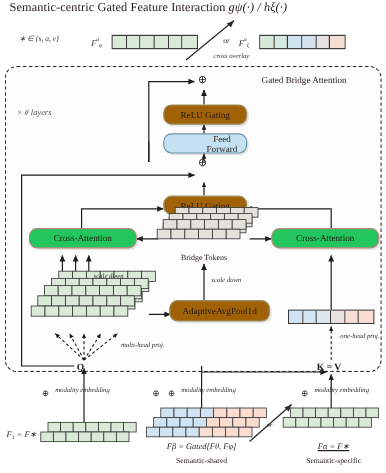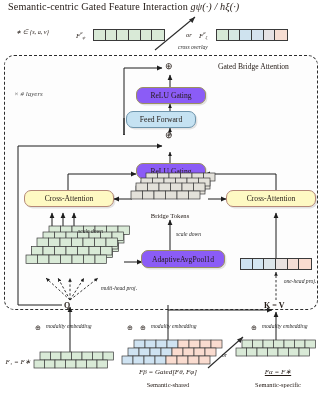--- a/index.html
+++ b/index.html
@@ -21,23 +21,23 @@
   .strip span:last-child{border-right:none;}
 
   .dashbox{left:4px;top:55px;width:314px;height:255px;border:1.4px dashed #2b2b2b;
            border-radius:10px;box-sizing:border-box;background:#fdfdfd;}
   .layers{left:14px;top:46px;font-size:7px;font-style:italic;color:#4a4a4a;white-space:nowrap;margin-top:44px;}
   .gba{left:218px;top:62px;font-size:7.6px;white-space:nowrap;}
 
   .box{border:1px solid #5a5a5a;border-radius:7px;display:flex;align-items:center;
        justify-content:center;font-size:7.6px;box-sizing:border-box;text-align:center;
        box-shadow:1.4px 1.4px 0 rgba(0,0,0,.10);}
-  .yellow{background:#8b5cf6;border-color:#9a9060;}
+  .yellow{background:#a16207;border-color:#9a9060;}
   .blue{background:#c5e2f2;border-color:#6e95ac;}
-  .pink{background:#fef9c3;border-color:#b48878;}
+  .pink{background:#22c55e;border-color:#b48878;}
 
   .cap{font-size:6.6px;text-align:center;white-space:nowrap;}
   .ital{font-size:5.6px;font-style:italic;color:#2a2a2a;white-space:nowrap;}
   .bold{font-weight:bold;font-size:8px;white-space:nowrap;}
   .oplus{font-size:9px;line-height:1;}
   svg{position:absolute;left:0;top:0;overflow:visible;}
   .eqlab{font-size:7px;white-space:nowrap;text-align:center;font-style:italic;}
   .smallcap{font-size:6.4px;white-space:nowrap;text-align:center;}
 </style>
 </head>
@@ -151,21 +151,21 @@
     <path d="M276,300 L276,272" stroke="#1d1d1d" stroke-width="0.9" stroke-dasharray="2.4,2" fill="none" marker-end="url(#ahs)"></path>
 
     <line x1="208" y1="368" x2="243" y2="337" stroke="#2b2b2b" stroke-width="1.1"></line>
     <polygon points="243,337 237,339.5 240.5,343" fill="#2b2b2b"></polygon>
   </svg>
 
   <div class="abs oplus" style="left:165px;top:62px;">⊕</div>
   <div class="abs oplus" style="left:165px;top:131px;">⊕</div>
 
   <div class="abs box yellow" style="left:136px;top:87px;width:70px;height:17px;">ReLU Gating</div>
-  <div class="abs box blue" style="left:126px;top:111px;width:70px;height:17px;">Feed Forward</div>
+  <div class="abs box blue" style="left:136px;top:111px;width:70px;height:17px;padding-left:28px;">Feed Forward</div>
   <div class="abs box yellow" style="left:136px;top:163px;width:70px;height:16px;">ReLU Gating</div>
 
   <div class="abs box pink" style="left:24px;top:190px;width:90px;height:17px;">Cross-Attention</div>
   <div class="abs box pink" style="left:226px;top:190px;width:90px;height:17px;">Cross-Attention</div>
 
   <div class="abs box yellow" style="left:141px;top:250px;width:84px;height:18px;font-family:Liberation Serif, serif;">AdaptiveAvgPool1d</div>
 
   <div class="abs" id="bridgeStack" style="left:131px;top:183px;width:78px;height:28px;">
       <svg width="78" height="28" style="position: absolute; left: 0px; top: 0px;">
         <g>

